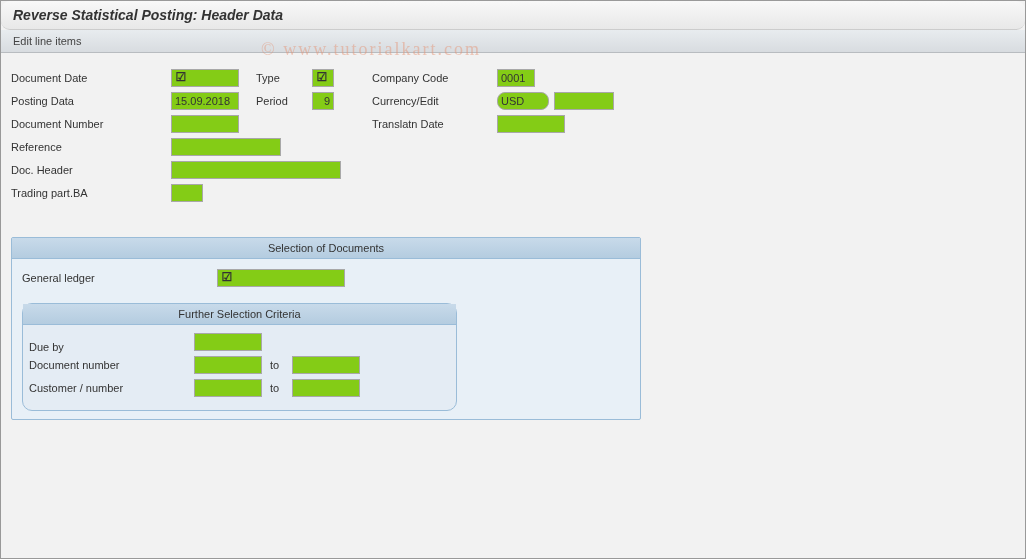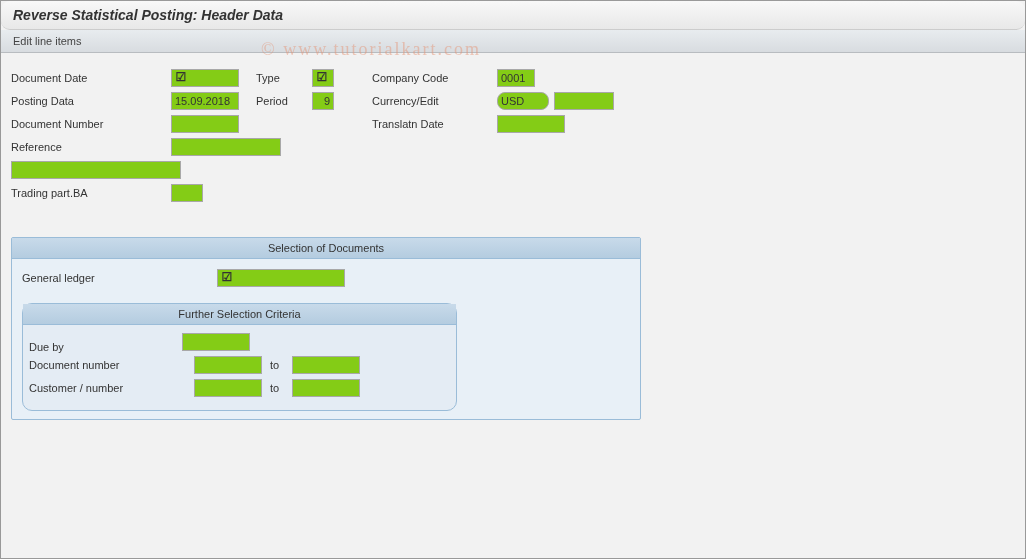--- a/index.html
+++ b/index.html
@@ -203,20 +203,23 @@
     <div class="row">
       <div class="col1">
         <label class="lbl1">Reference</label>
       </div>
       <div>
         <input type="text" style="width: 110px;" value="">
       </div>
     </div>
 
     <div class="row">
+      <div class="col1">
+        <label class="lbl1">Doc. Header</label>
+      </div>
       <div>
         <input type="text" style="width: 170px;" value="">
       </div>
     </div>
 
     <div class="row">
       <div class="col1">
         <label class="lbl1">Trading part.BA</label>
       </div>
       <div>
@@ -233,21 +236,21 @@
         <div style="position:relative;">
           <input type="text" style="width: 128px;" value="">
           <span class="checkmark-icon" style="position:absolute; left:3px; top:1px;">☑</span>
         </div>
       </div>
 
       <div class="inner-group">
         <div class="group-head">Further Selection Criteria</div>
         <div class="group-body" style="padding:6px 6px 10px 6px;">
           <div class="row">
-            <label style="width:153px;margin-top:9px;">Due by</label>
+            <label style="width:165px;margin-top:9px;">Due by</label>
             <input type="text" style="width: 68px;" value="">
           </div>
           <div class="row">
             <label style="width:165px;">Document number</label>
             <input type="text" style="width: 68px;" value="">
             <span class="to-label">to</span>
             <input type="text" style="width: 68px;" value="">
           </div>
           <div class="row">
             <label style="width:165px;">Customer / number</label>

